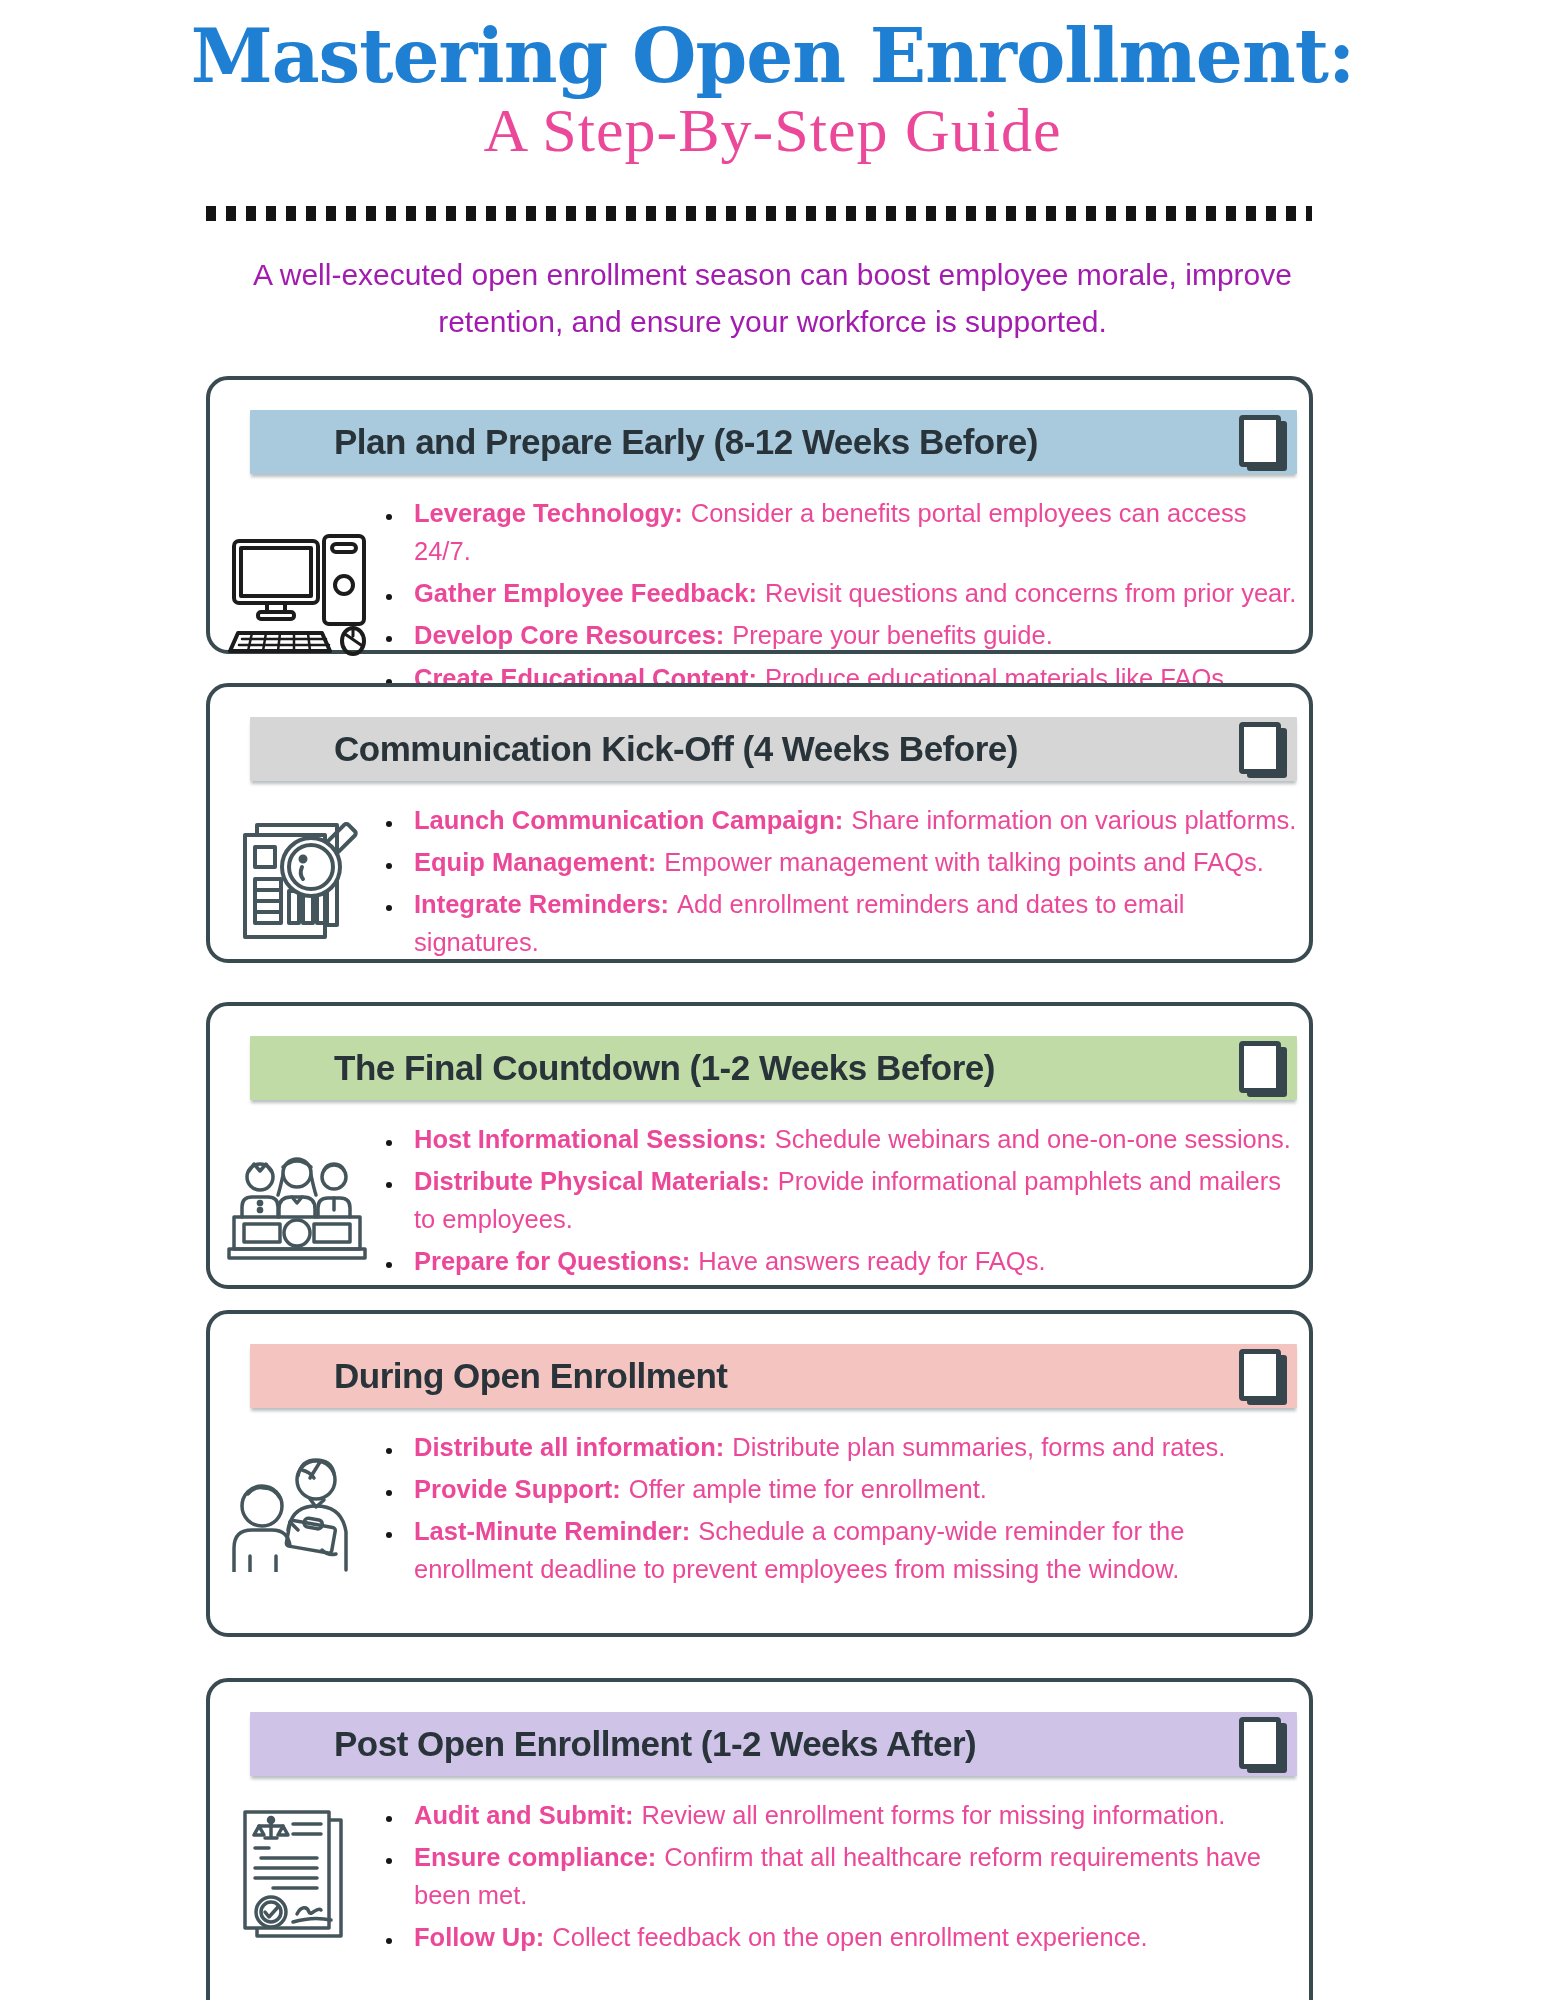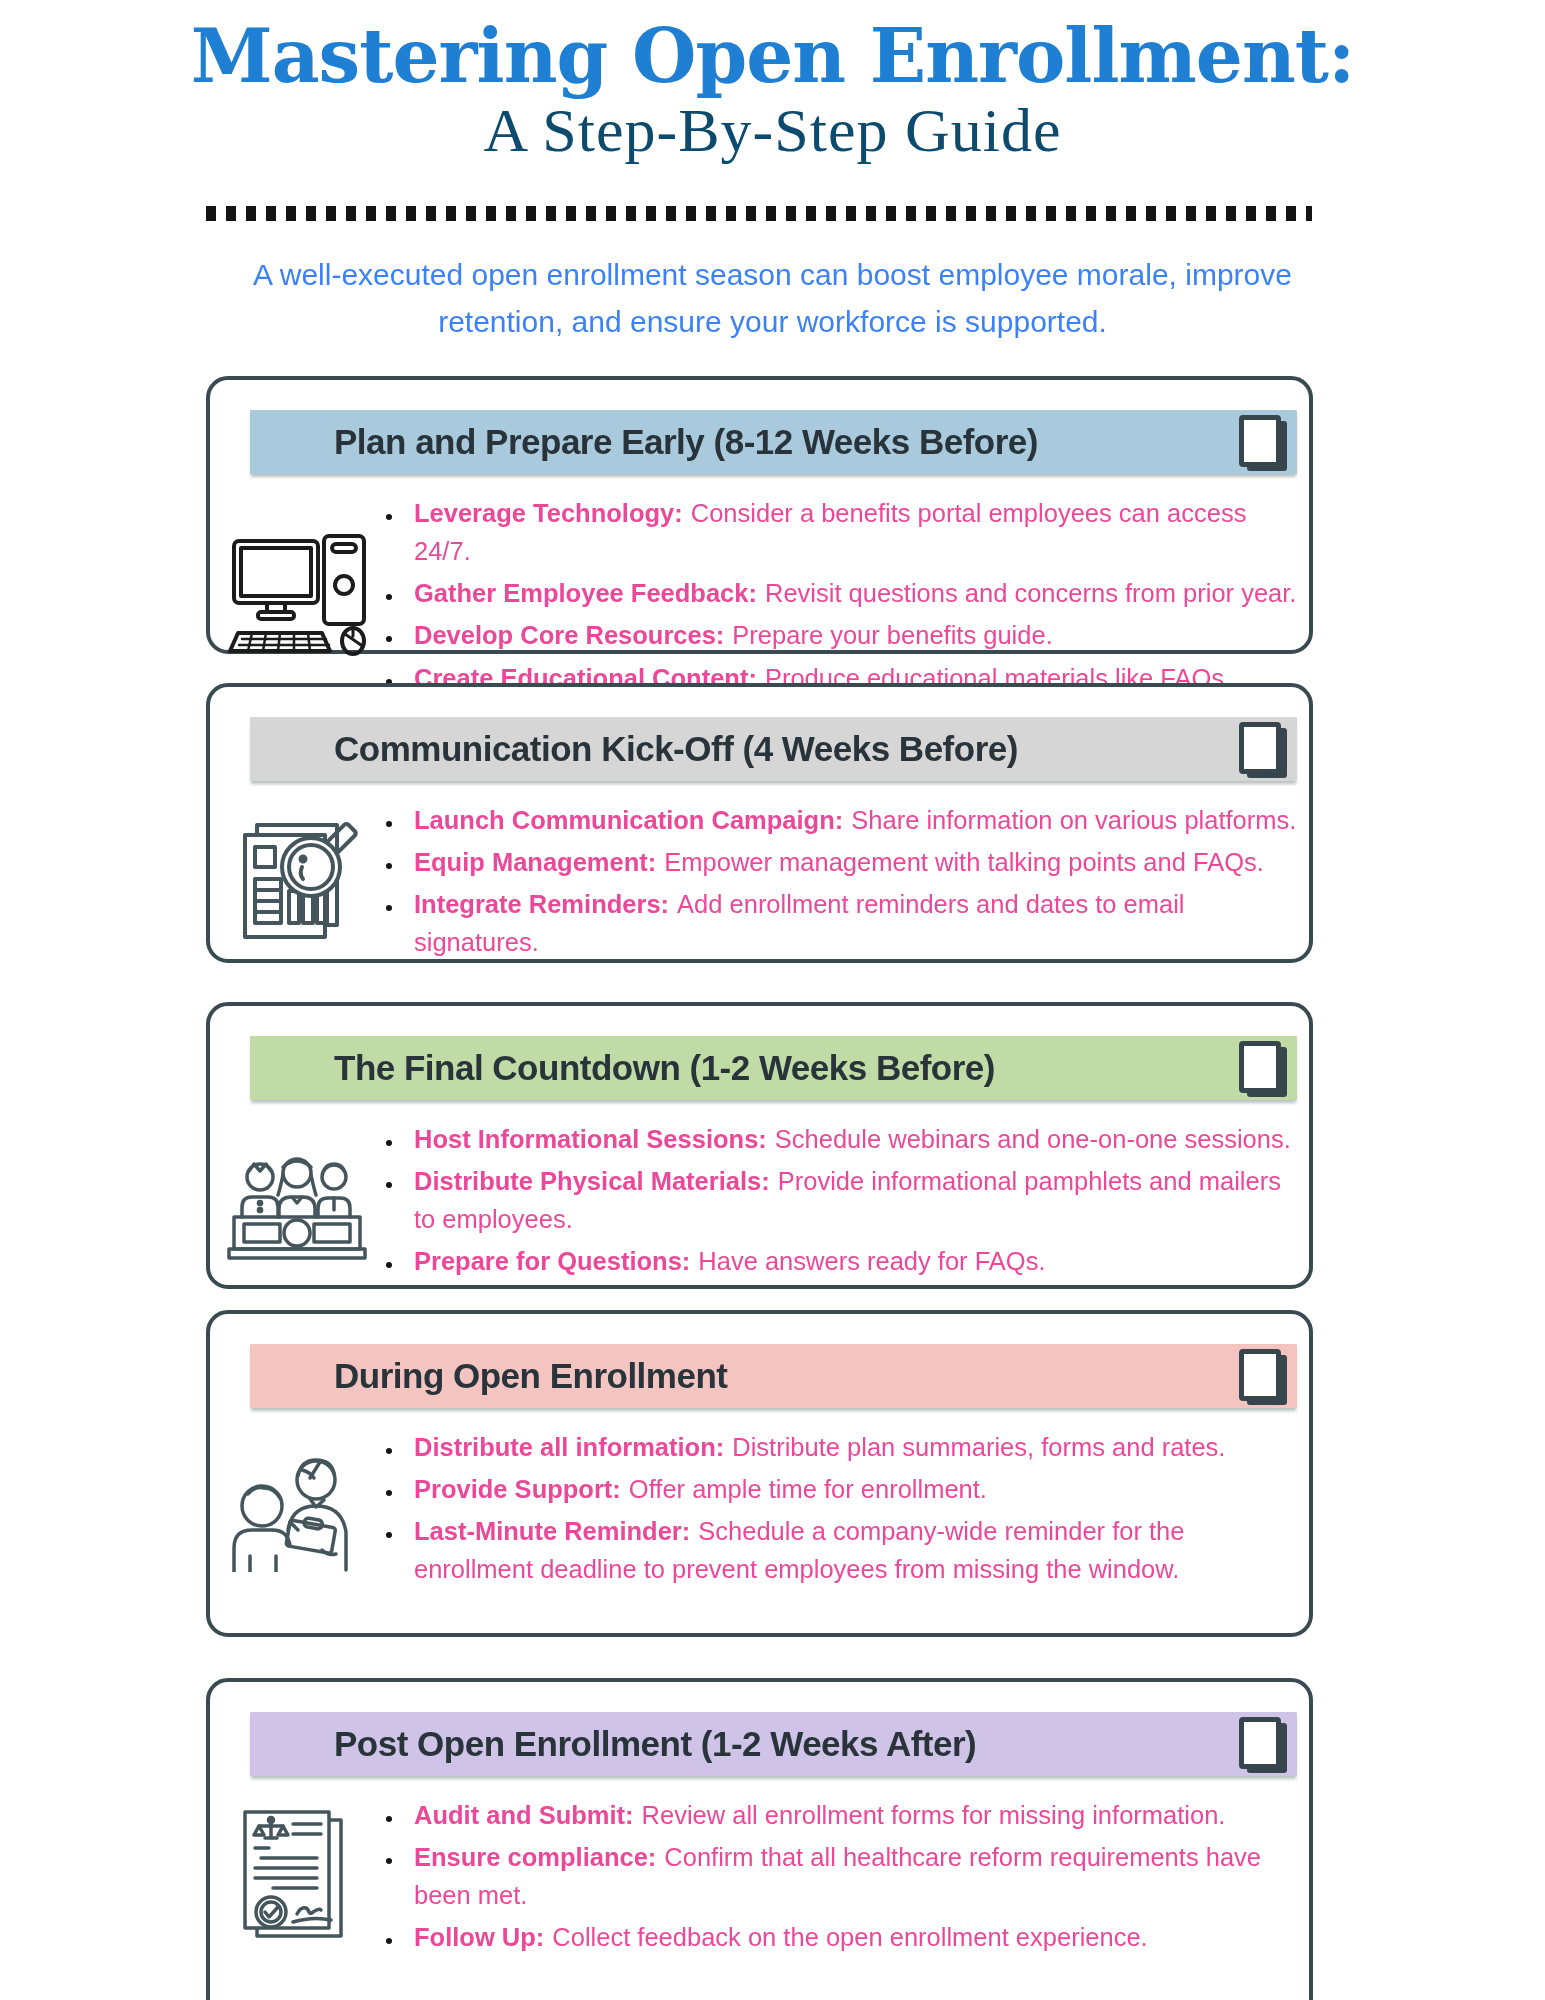--- a/index.html
+++ b/index.html
@@ -8,29 +8,29 @@
     font-family:"Liberation Sans",sans-serif;color:#1d1d1d;
   }
   .page-title{
     margin:18px 0 0;text-align:center;
     font-family:"DejaVu Serif",serif;font-weight:bold;
     font-size:74px;line-height:1.05;color:#1f7fd2;letter-spacing:-1px;
   }
   .page-subtitle{
     margin:0;text-align:center;
     font-family:"Liberation Serif",serif;font-weight:400;
-    font-size:62px;line-height:1.1;color:#0c4a6e;letter-spacing:1px;
+    font-size:62px;line-height:1.1;color:#ec4899;letter-spacing:1px;
   }
   .dotted-divider{
     width:1106px;height:15px;margin:42px auto 0 206px;
     background:repeating-linear-gradient(to right,#141414 0 10px,transparent 10px 20px);
   }
   .intro{
     width:1150px;margin:30px auto 16px;text-align:center;
-    font-size:30px;line-height:1.58;color:#3b82f6;
+    font-size:30px;line-height:1.58;color:#a21caf;
   }
   .sections{width:1107px;margin:30px 0 0 206px;}
   .box{
     box-sizing:border-box;position:relative;background:#fff;
     border:4px solid #3a4a51;border-radius:22px;
   }
   .box1{height:278px;margin-bottom:29px;}
   .box2{height:280px;margin-bottom:39px;}
   .box3{height:287px;margin-bottom:21px;}
   .box4{height:327px;margin-bottom:41px;}

